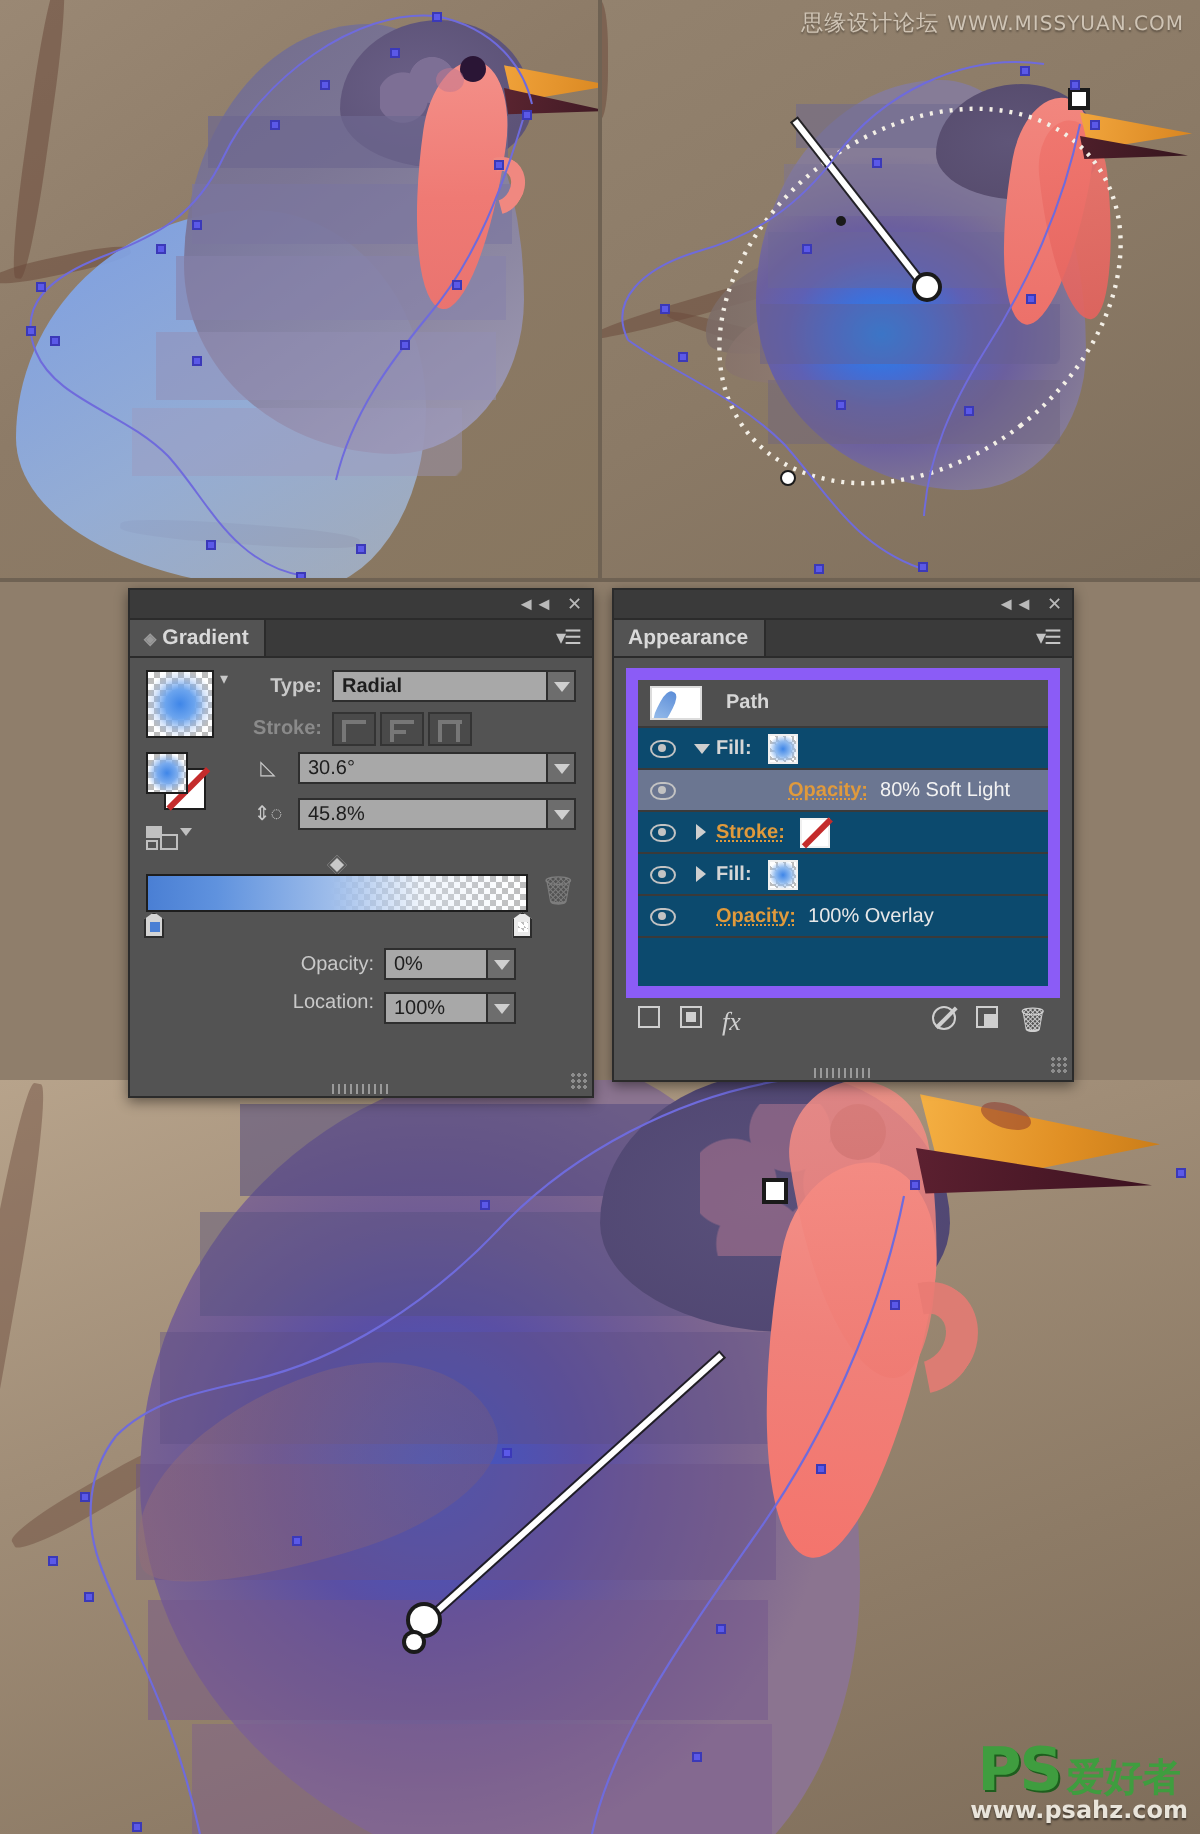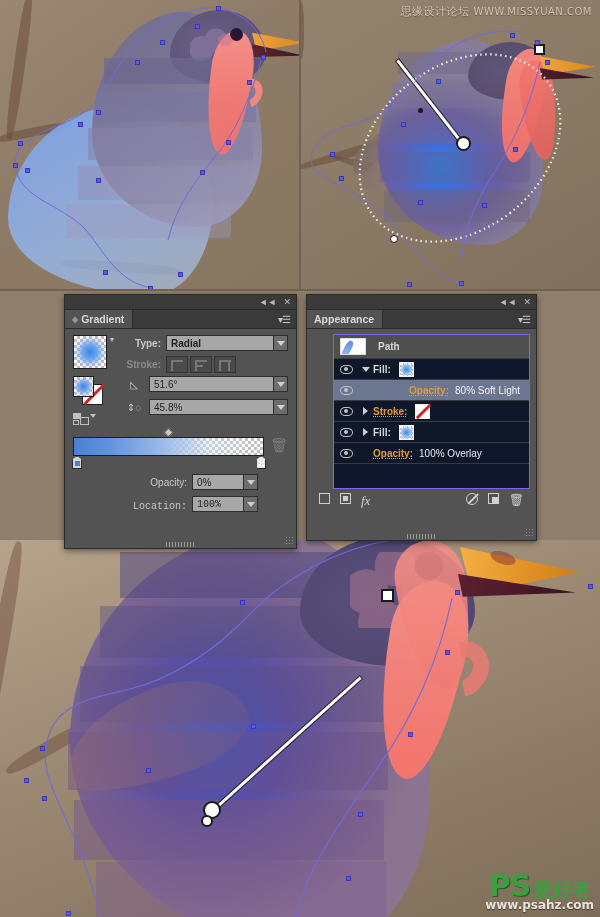--- a/index.html
+++ b/index.html
@@ -159,21 +159,21 @@
   }
   .stop .house {
     width: 10px; height: 13px; background: #d4d4d4;
     border: 1px solid #2c2c2c;
     clip-path: polygon(50% 0%, 100% 28%, 100% 100%, 0% 100%, 0% 28%);
   }
   .stop .dot { position: absolute; left: 2.5px; top: 5px; width: 5px; height: 5px; }
   .trash-icon { color: #7d7d7d; font-size: 14px; margin-left: 6px; }
 
   
-  .ap-list { border: 1px solid #8b5cf6; background: #0f172a; margin-left: 20px; }
+  .ap-list { border: 6px solid #8b5cf6; background: #0c4a6e; }
   .ap-row {
     height: 21px; display: flex; align-items: center;
     border-bottom: 1px solid #3a3a3a; font-size: 10px; color: #d6d6d6;
   }
   .ap-row.selected { background: #6b7691; }
   .ap-row.head { height: 24px; background: #4f4f4f; }
   .eye-cell { width: 24px; display: flex; justify-content: center; align-items: center; }
   .eye-ico {
     width: 13px; height: 9px; border: 1.4px solid #c3c3c3;
     border-radius: 50% / 60%; position: relative;
@@ -621,21 +621,21 @@
           <div class="revbox" style="margin-top:6px;">
             <div style="position:absolute; left:0; top:1px; width:8px; height:6px; background:#c0c0c0;"></div>
             <div style="position:absolute; left:7px; top:5px; width:9px; height:8px; border:1.5px solid #c0c0c0;"></div>
             <div style="position:absolute; left:0; top:8px; width:6px; height:5px; border:1.5px solid #c0c0c0;"></div>
             <div style="position:absolute; left:17px; top:2px; border-left:3px solid transparent; border-right:3px solid transparent; border-top:4px solid #c0c0c0;"></div>
           </div>
         </div>
         <div style="flex:1;">
           <div style="display:flex; align-items:center;">
             <span class="icon-angle">◺</span>
-            <div class="field" style="flex:1; margin-left:6px;">51.6°</div>
+            <div class="field" style="flex:1; margin-left:6px;">30.6°</div>
             <div class="drop-btn"></div>
           </div>
           <div style="display:flex; align-items:center; margin-top:7px;">
             <span class="icon-aspect">⇕◌</span>
             <div class="field" style="flex:1; margin-left:6px;">45.8%</div>
             <div class="drop-btn"></div>
           </div>
         </div>
       </div>
 
@@ -659,21 +659,21 @@
         </div>
       </div>
 
       <div style="margin-top:18px;">
         <div style="display:flex; align-items:center; justify-content:flex-end;">
           <span class="lbl" style="width:60px; margin-right:5px;">Opacity:</span>
           <div class="field" style="width:52px;">0%</div>
           <div class="drop-btn"></div>
           <div style="width:30px;"></div>
         </div>
-        <div style="display:flex; align-items:flex-end; justify-content:flex-end; margin-top:6px;font-family:Liberation Mono, monospace;">
+        <div style="display:flex; align-items:flex-start; justify-content:flex-end; margin-top:6px;">
           <span class="lbl" style="width:60px; margin-right:5px;">Location:</span>
           <div class="field" style="width:52px;">100%</div>
           <div class="drop-btn"></div>
           <div style="width:30px;"></div>
         </div>
       </div>
     </div>
     <div class="resize-corner"></div>
     <div class="panel-grip"></div>
   </div>

